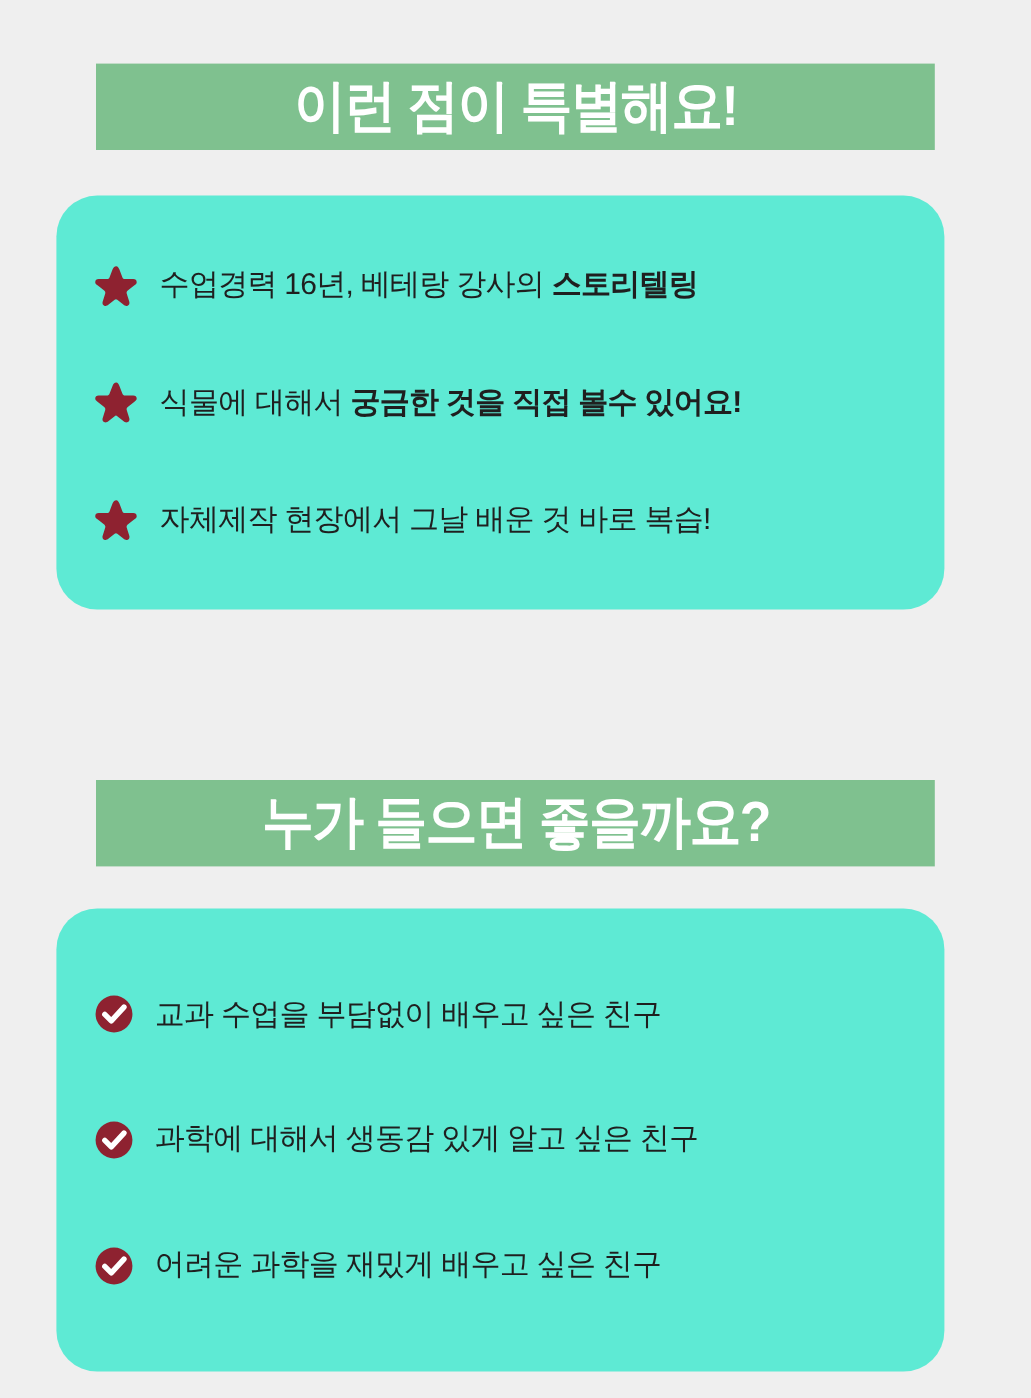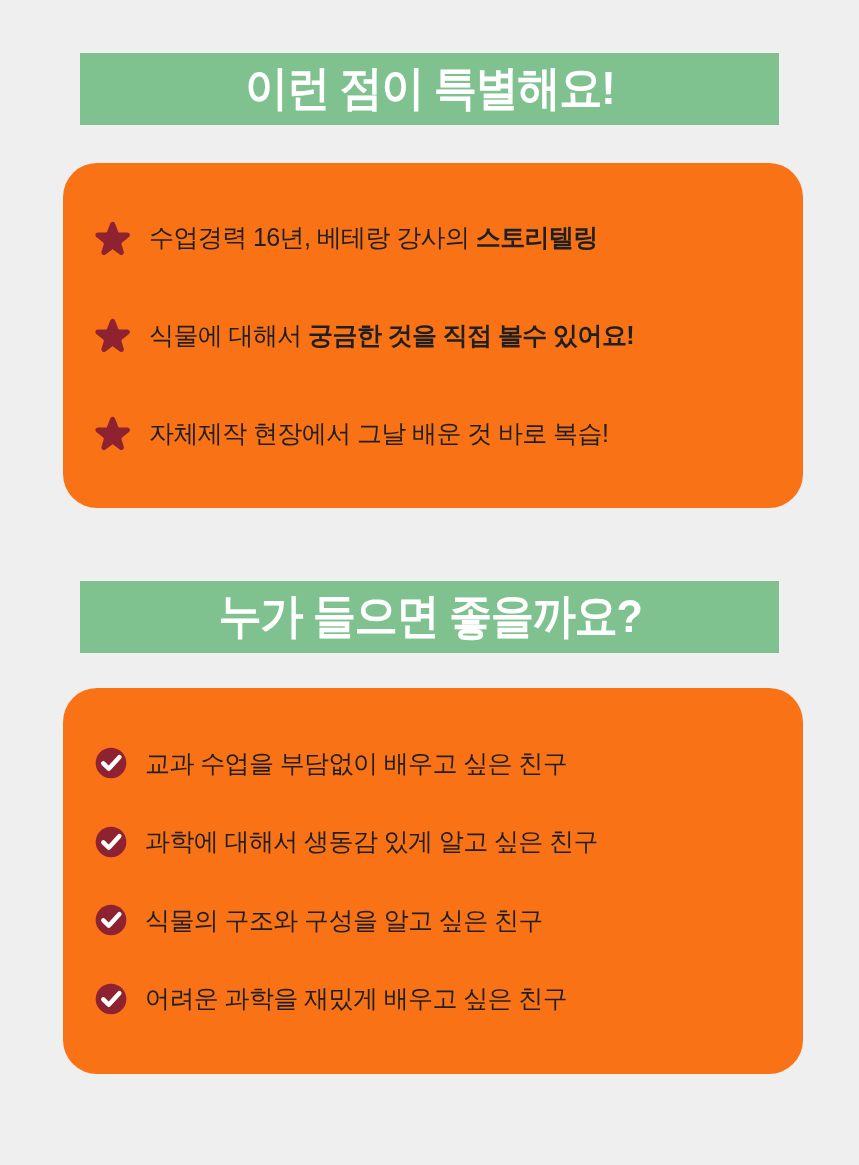--- a/index.html
+++ b/index.html
@@ -23,21 +23,21 @@
     box-sizing: border-box;
   }
 
   
   .section {
     position: absolute;
     left: 0;
     width: 859px;
   }
   #section-special { top: 53px; }
-  #section-audience { top: 581px; }
+  #section-audience { top: 650px; }
 
   
   .banner {
     position: relative;
     margin-left: 80px;
     width: 699px;
     height: 72px;
     background: #7fc18f;
     display: flex;
     align-items: center;
@@ -53,23 +53,23 @@
     transform: scaleX(0.92);
     transform-origin: center;
     white-space: nowrap;
     text-align: center;
     padding-bottom: 3px;
   }
 
   
   .card {
     position: relative;
-    margin-left: 63px;
+    margin-left: 47px;
     width: 740px;
-    background: #f97316;
+    background: #5eead4;
     border-radius: 34px;
     box-sizing: border-box;
   }
   #card-special {
     margin-top: 38px;
     height: 345px;
     padding: 26px 30px 26px 32px;
   }
   #card-audience {
     margin-top: 35px;
@@ -186,36 +186,27 @@
         <li class="list-item">
           <svg class="icon check-icon" viewBox="0 0 100 100">
             <circle cx="50" cy="50" r="48" fill="#8e2230"></circle>
             <path d="M26 51 L43 68 L76 32" fill="none" stroke="#ffffff" stroke-width="14" stroke-linecap="round" stroke-linejoin="round"></path>
           </svg>
           <span class="item-text">
             <span>과학에 대해서 생동감 있게 알고 싶은 친구</span>
           </span>
         </li>
 
+
         <li class="list-item">
           <svg class="icon check-icon" viewBox="0 0 100 100">
             <circle cx="50" cy="50" r="48" fill="#8e2230"></circle>
             <path d="M26 51 L43 68 L76 32" fill="none" stroke="#ffffff" stroke-width="14" stroke-linecap="round" stroke-linejoin="round"></path>
           </svg>
           <span class="item-text">
-            <span>식물의 구조와 구성을 알고 싶은 친구</span>
-          </span>
-        </li>
-
-        <li class="list-item">
-          <svg class="icon check-icon" viewBox="0 0 100 100">
-            <circle cx="50" cy="50" r="48" fill="#8e2230"></circle>
-            <path d="M26 51 L43 68 L76 32" fill="none" stroke="#ffffff" stroke-width="14" stroke-linecap="round" stroke-linejoin="round"></path>
-          </svg>
-          <span class="item-text">
             <span>어려운 과학을 재밌게 배우고 싶은 친구</span>
           </span>
         </li>
 
       </ul>
     </div>
   </section>
 
 </div>
 

